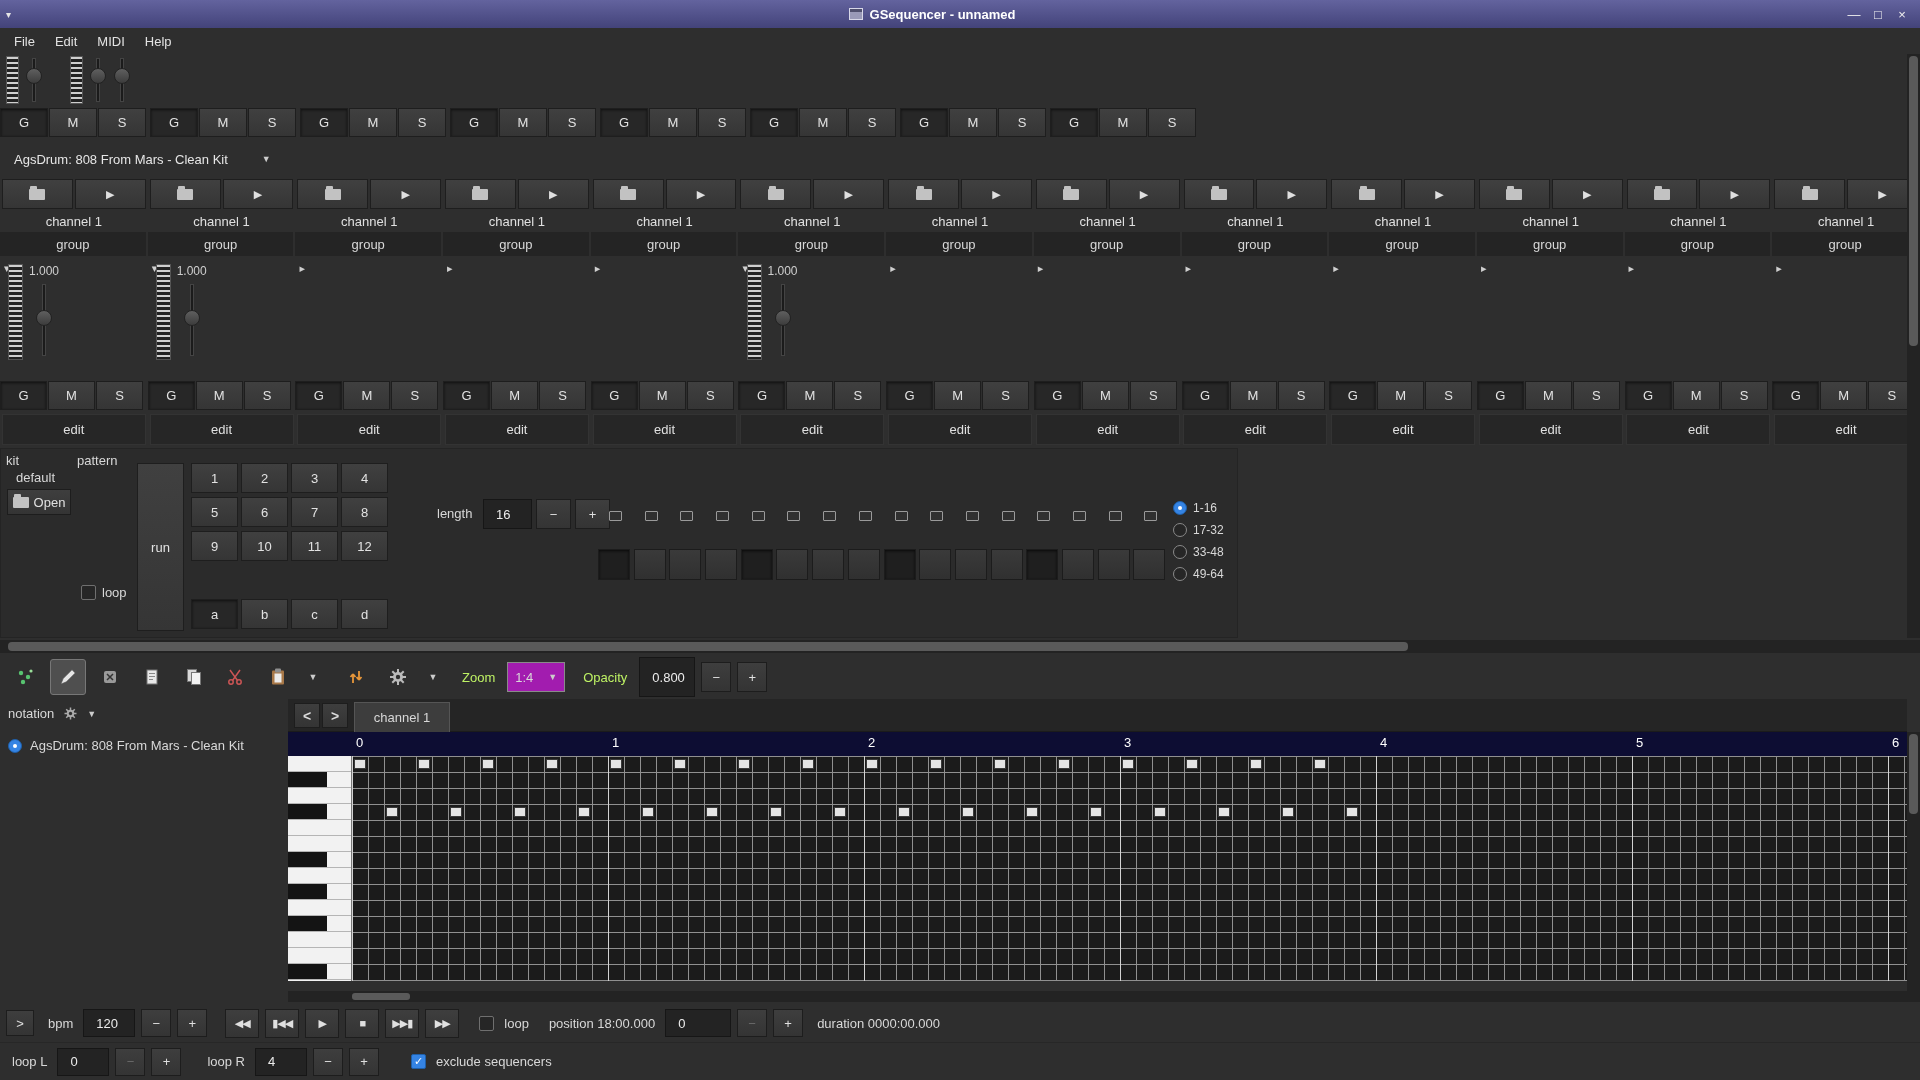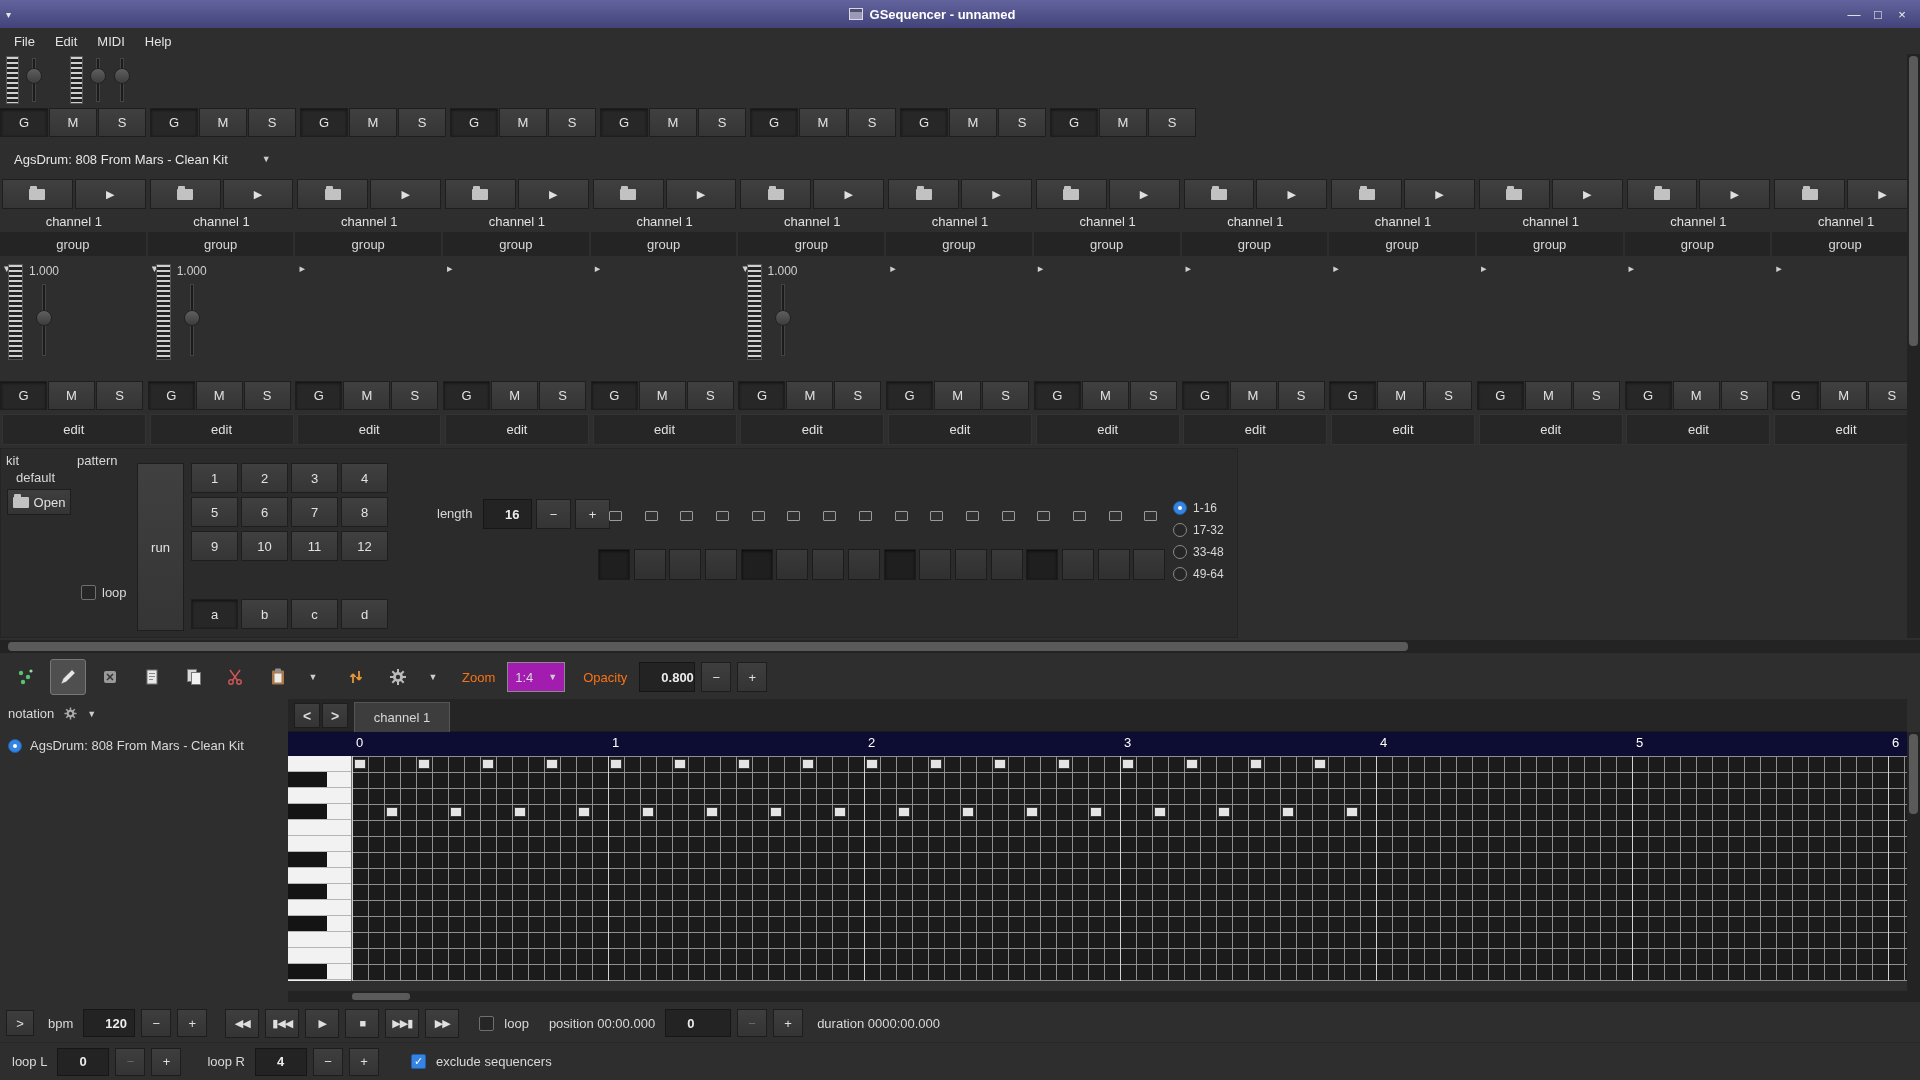--- a/index.html
+++ b/index.html
@@ -14,21 +14,21 @@
   #title-center{flex:1;display:flex;align-items:center;justify-content:center;gap:7px;font-weight:bold;font-size:13px;}
   .win-ctrl{width:24px;height:20px;display:flex;align-items:center;justify-content:center;color:#f0f0f0;font-size:13px;}
   #menubar{top:28px;height:26px;display:flex;align-items:center;padding-left:4px;}
   .menu-item{padding:4px 10px;color:#e2e2e2;}
 
   
   .btn{background:linear-gradient(#404040,#353535);border:1px solid #1e1e1e;color:#e2e2e2;display:flex;align-items:center;justify-content:center;cursor:default;}
   .btn.pressed{background:#272727;box-shadow:inset 0 1px 3px rgba(0,0,0,.6);}
   .flat{background:linear-gradient(#3e3e3e,#343434);border:1px solid #1d1d1d;display:flex;align-items:center;justify-content:center;color:#e0e0e0;}
   .flat.dim{color:#6a6a6a;}
-  .input{background:#232323;border:1px solid #161616;display:flex;align-items:center;padding:0 21px;color:#ececec;font-weight:bold;}
+  .input{background:#232323;border:1px solid #161616;display:flex;align-items:center;padding:0 12px;color:#ececec;}
   .ctrl-btn{width:30px;height:28px;}
   .checkbox{width:15px;height:15px;background:#262626;border:1px solid #6f6f6f;border-radius:2px;display:flex;align-items:center;justify-content:center;font-size:11px;color:#fff;}
   .checkbox.checked{background:#3584e4;border-color:#1f5fa8;}
   .radio{width:14px;height:14px;border-radius:50%;background:#262626;border:1px solid #8a8a8a;position:relative;display:inline-block;}
   .radio.checked{background:#3584e4;border-color:#1f5fa8;}
   .radio.checked::after{content:"";position:absolute;left:4px;top:4px;width:4px;height:4px;border-radius:50%;background:#fff;}
   .caret{font-size:9px;color:#cccccc;}
 
   
   #meters-band{top:54px;height:52px;}
@@ -102,23 +102,23 @@
   #main-hscroll{position:absolute;top:640px;left:0;width:1920px;height:13px;background:#232323;}
   #main-hscroll .thumb{position:absolute;top:2px;left:8px;width:1400px;height:9px;background:#5a5a5a;border-radius:4px;}
   #machines-vscroll{position:absolute;top:54px;right:0;width:13px;height:584px;background:#232323;}
   #machines-vscroll .thumb{position:absolute;left:2px;top:2px;width:9px;height:290px;background:#5a5a5a;border-radius:4px;}
 
   
   #toolbar{top:656px;height:42px;display:flex;align-items:center;padding-left:8px;gap:6px;}
   .tbtn{width:36px;height:36px;display:flex;align-items:center;justify-content:center;border-radius:3px;border:1px solid transparent;}
   .tbtn.active{background:#4f4f4f;border:1px solid #777;}
   .tbtn.small{width:22px;}
-  .tool-label{margin-left:12px;color:#f97316;}
+  .tool-label{margin-left:12px;color:#bef264;}
   #zoom-combo{width:58px;height:30px;background:#a21caf;border:1px solid #8a8a8a;display:flex;align-items:center;justify-content:space-between;padding:0 7px;margin-left:6px;}
-  #opacity-input{width:56px;height:30px;margin-left:6px;}
+  #opacity-input{width:56px;height:40px;margin-left:6px;}
 
   
   #notation-row{position:absolute;top:706px;left:8px;display:flex;align-items:center;gap:9px;}
   #machine-radio-row{position:absolute;top:738px;left:8px;display:flex;align-items:center;gap:8px;}
 
   
   #tabbar{position:absolute;top:699px;left:288px;right:13px;height:33px;background:#252525;border-bottom:1px solid #1b1b1b;}
   .chev{position:absolute;top:4px;width:26px;height:25px;font-weight:bold;color:#ddd;display:flex;align-items:center;justify-content:center;font-size:14px;}
   #chev-left{left:6px;}
   #chev-right{left:34px;}
@@ -840,21 +840,21 @@
     <div class="flat ctrl-btn">−</div>
     <div class="flat ctrl-btn">+</div>
     <div class="flat tp-btn" style="margin-left:12px">◀◀</div>
     <div class="flat tp-btn">▮◀◀</div>
     <div class="flat tp-btn">▶</div>
     <div class="flat tp-btn">■</div>
     <div class="flat tp-btn">▶▶▮</div>
     <div class="flat tp-btn">▶▶</div>
     <span class="checkbox" style="margin-left:14px" id="transport-loop-cb"></span>
     <span class="label">loop</span>
-    <span class="label" style="margin-left:10px">position 00:00.000</span>
+    <span class="label" style="margin-left:10px">position 18:00.000</span>
     <div class="input" style="width:66px;height:28px">0</div>
     <div class="flat ctrl-btn dim">−</div>
     <div class="flat ctrl-btn">+</div>
     <span class="label" style="margin-left:8px">duration 0000:00.000</span>
   </div>
 
   <div id="loopbar" class="band">
     <span class="label">loop L</span>
     <div class="input" style="width:52px;height:28px">0</div>
     <div class="flat ctrl-btn dim">−</div>

